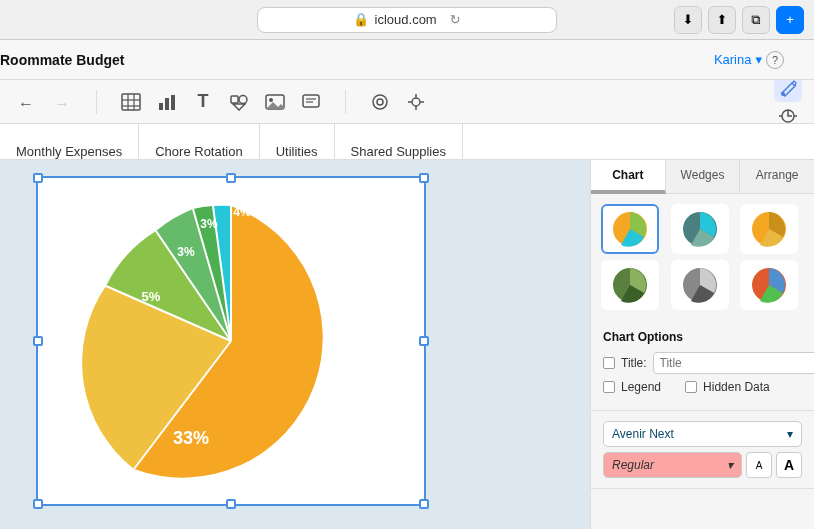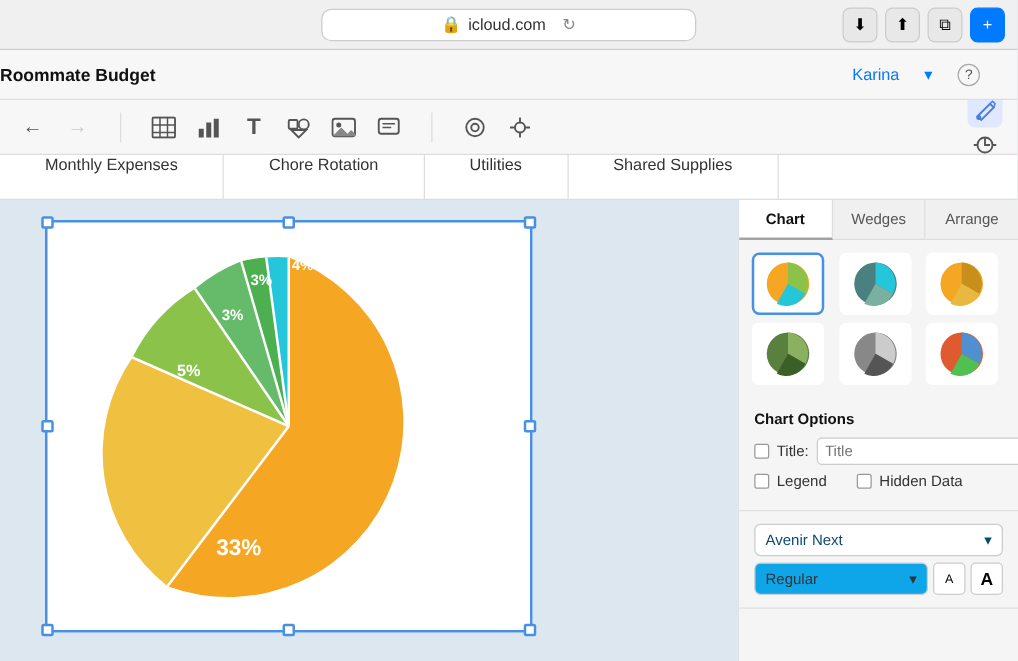--- a/index.html
+++ b/index.html
@@ -67,21 +67,21 @@
     .app-title {
       font-size: 14px;
       font-weight: 600;
       color: #111;
     }
     .user-area {
       position: absolute;
       right: 30px;
       display: flex;
       align-items: center;
-      gap: 20px;
+      gap: 4px;
       font-size: 13px;
       color: #007aff;
       cursor: pointer;
     }
 
     
     .toolbar {
       background: #f7f7f7;
       border-bottom: 1px solid #ddd;
       height: 44px;
@@ -114,23 +114,23 @@
 
     
     .tabs-bar {
       background: white;
       border-bottom: 1px solid #ddd;
       display: flex;
       height: 36px;
       align-items: stretch;
     }
     .tab {
-      padding: 0 36px;
-      display: flex;
-      align-items: flex-start;
+      padding: 0 16px;
+      display: flex;
+      align-items: flex-end;
       font-size: 13px;
       color: #333;
       border-right: 1px solid #ddd;
       cursor: pointer;
       white-space: nowrap;
     }
     .tab:first-child { border-left: none; }
 
     
     .main-content {
@@ -211,21 +211,21 @@
       font-size: 12px;
       color: #555;
       cursor: pointer;
       border-right: 1px solid #ddd;
     }
     .panel-tab:last-child { border-right: none; }
     .panel-tab.active {
       background: white;
       color: #111;
       font-weight: 600;
-      border-bottom: 2px solid #a3a3a3;
+      border-bottom: 4px solid #a3a3a3;
       margin-bottom: -1px;
     }
 
     
     .chart-styles {
       display: grid;
       grid-template-columns: repeat(3, 1fr);
       gap: 6px;
       padding: 10px;
     }
@@ -306,28 +306,29 @@
       display: flex;
       align-items: center;
       gap: 4px;
       margin-top: 2px;
     }
     .font-size-select {
       flex: 1;
       height: 26px;
       border: 1px solid #ccc;
       border-radius: 5px;
-      background: #0ea5e9;
+      background: #fca5a5;
       padding: 0 8px;
       font-size: 12px;
       color: #333;
       cursor: pointer;
       display: flex;
       align-items: center;
       justify-content: space-between;
+      font-style: italic;
     }
     .font-size-btn {
       width: 26px;
       height: 26px;
       border: 1px solid #ccc;
       border-radius: 4px;
       background: white;
       display: flex;
       align-items: center;
       justify-content: center;

